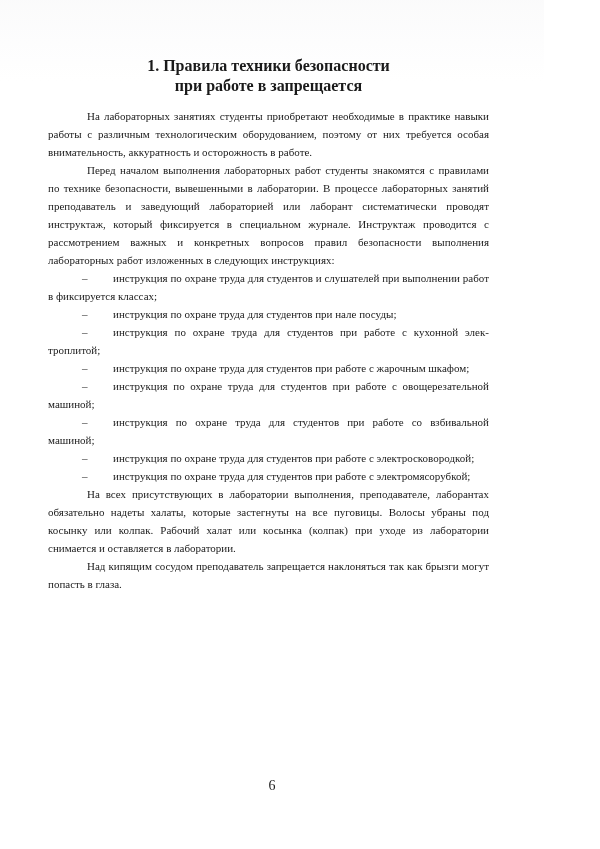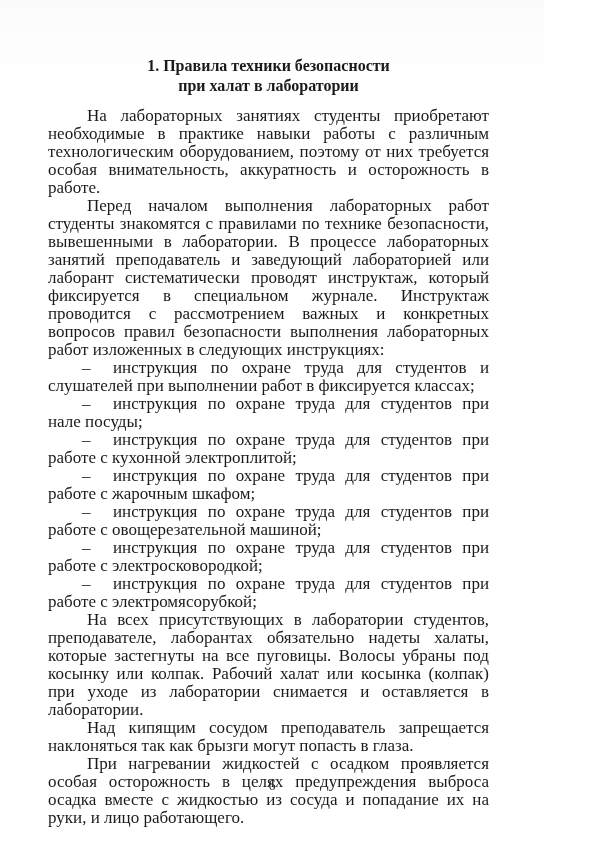--- a/index.html
+++ b/index.html
@@ -30,21 +30,21 @@
   .title {
     position: relative;
     text-align: center;
     font-weight: bold;
     font-size: 16px;
     line-height: 20px;
     margin: 0 0 11px 0;
   }
   .body-text {
     position: relative;
-    font-size: 17px;
+    font-size: 11px;
     line-height: 18px;
     text-align: justify;
     hyphens: manual;
   }
   .body-text p {
     margin: 0;
     text-indent: 39px;
   }
   p.li {
     text-indent: 34px;
@@ -65,34 +65,34 @@
   }
 </style>
 </head>
 <body>
 
 <div class="page">
   <div class="scan-shade"></div>
 
   <div class="title">
     <div>1. Правила техники безопасности</div>
-    <div>при халат в лаборатории</div>
+    <div>при работе в запрещается</div>
   </div>
 
   <div class="body-text">
     <p>На лабораторных занятиях студенты приобретают необходимые в практике навыки работы с различным технологическим оборудованием, поэтому от них требуется особая внимательность, аккуратность и осторожность в работе.</p>
     <p>Перед началом выполнения лабораторных работ студенты знакомятся с правилами по технике безопасности, вывешенными в лаборатории. В процессе лабораторных занятий преподаватель и заведующий лабораторией или лаборант систематически проводят инструктаж, который фиксируется в специальном жур­нале. Инструктаж проводится с рассмотрением важных и конкретных вопросов правил безопасности выполнения лабораторных работ изложенных в следующих инструкциях:</p>
 
     <p class="li"><span class="marker">–</span><span>инструкция по охране труда для студентов и слушателей при выполне­нии работ в фиксируется классах;</span></p>
     <p class="li"><span class="marker">–</span><span>инструкция по охране труда для студентов при нале посуды;</span></p>
     <p class="li"><span class="marker">–</span><span>инструкция по охране труда для студентов при работе с кухонной элек­троплитой;</span></p>
     <p class="li"><span class="marker">–</span><span>инструкция по охране труда для студентов при работе с жарочным шка­фом;</span></p>
     <p class="li"><span class="marker">–</span><span>инструкция по охране труда для студентов при работе с овощерезатель­ной машиной;</span></p>
+    <p class="li"><span class="marker">–</span><span>инструкция по охране труда для студентов при работе со взбивальной машиной;</span></p>
     <p class="li"><span class="marker">–</span><span>инструкция по охране труда для студентов при работе с электросково­родкой;</span></p>
     <p class="li"><span class="marker">–</span><span>инструкция по охране труда для студентов при работе с электромясо­рубкой;</span></p>
 
-    <p>На всех присутствующих в лаборатории студентов, преподавателе, лабо­рантах обязательно надеты халаты, которые застегнуты на все пуговицы. Волосы убраны под косынку или колпак. Рабочий халат или косынка (колпак) при уходе из лаборатории снимается и оставляется в лаборатории.</p>
+    <p>На всех присутствующих в лаборатории выполнения, преподавателе, лабо­рантах обязательно надеты халаты, которые застегнуты на все пуговицы. Волосы убраны под косынку или колпак. Рабочий халат или косынка (колпак) при уходе из лаборатории снимается и оставляется в лаборатории.</p>
     <p>Над кипящим сосудом преподаватель запрещается наклоняться так как брызги могут попасть в глаза.</p>
-    <p>При нагревании жидкостей с осадком проявляется особая осторожность в целях предупреждения выброса осадка вместе с жидкостью из сосуда и попада­ние их на руки, и лицо работающего.</p>
   </div>
 
   <div class="page-number">6</div>
 </div>
 
 </body></html>

